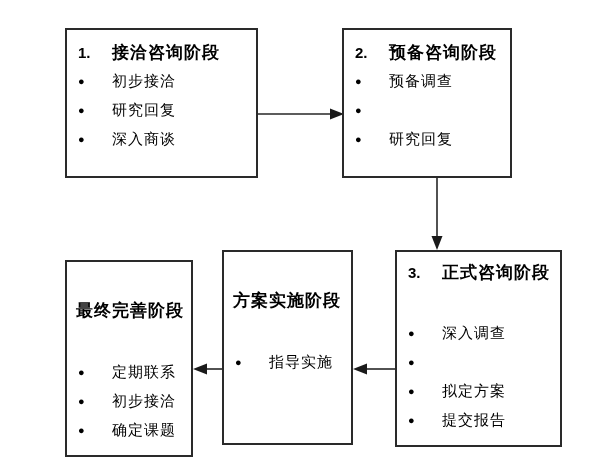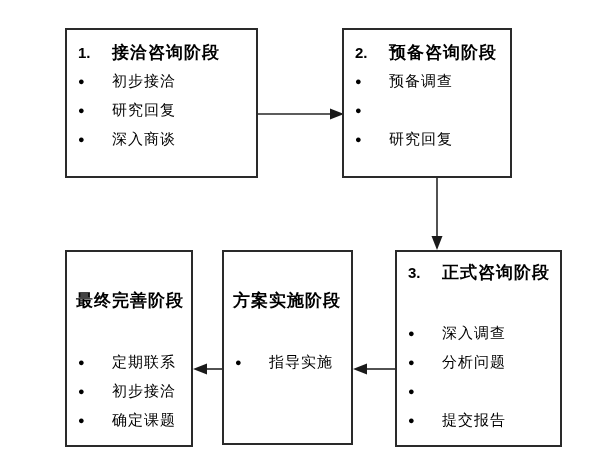--- a/index.html
+++ b/index.html
@@ -33,21 +33,21 @@
     position: absolute;
     background: #ffffff;
     border: 2px solid #2a2a2a;
     box-sizing: border-box;
     color: #000000;
   }
   #box1 { left: 65px;  top: 28px;  width: 193px; height: 150px; }
   #box2 { left: 342px; top: 28px;  width: 170px; height: 150px; }
   #box3 { left: 395px; top: 250px; width: 167px; height: 197px; }
   #box4 { left: 222px; top: 250px; width: 131px; height: 195px; }
-  #box5 { left: 65px;  top: 250px; width: 128px; height: 197px; }
+  #box5 { left: 65px;  top: 260px; width: 128px; height: 197px; }
 
   .row {
     display: flex;
     align-items: center;
     height: 29px;
     padding-left: 11px;
     white-space: nowrap;
   }
   .glyph {
     width: 34px;
@@ -141,24 +141,24 @@
     <div class="row title-row">
       <span class="glyph">3.</span>
       <span class="title">正式咨询阶段</span>
     </div>
     <div class="row">
       <span class="glyph bullet">●</span>
       <span class="item">深入调查</span>
     </div>
     <div class="row">
       <span class="glyph bullet">●</span>
-      <span class="item">分析问题</span>
     </div>
     <div class="row">
       <span class="glyph bullet">●</span>
+      <span class="item">拟定方案</span>
     </div>
     <div class="row">
       <span class="glyph bullet">●</span>
       <span class="item">提交报告</span>
     </div>
   </div>
 
   <div class="box" id="box4">
     <div class="row title-row plain-title-row">
       <span class="title">方案实施阶段</span>

